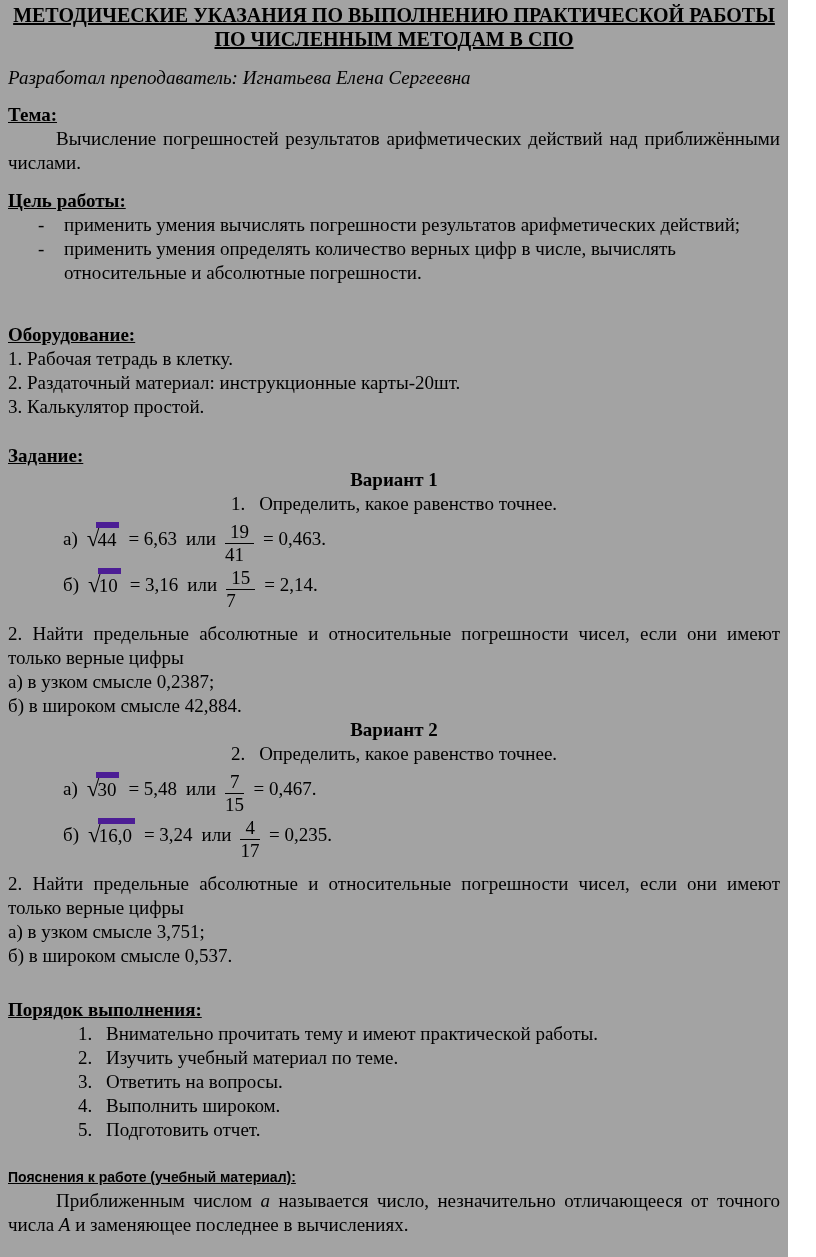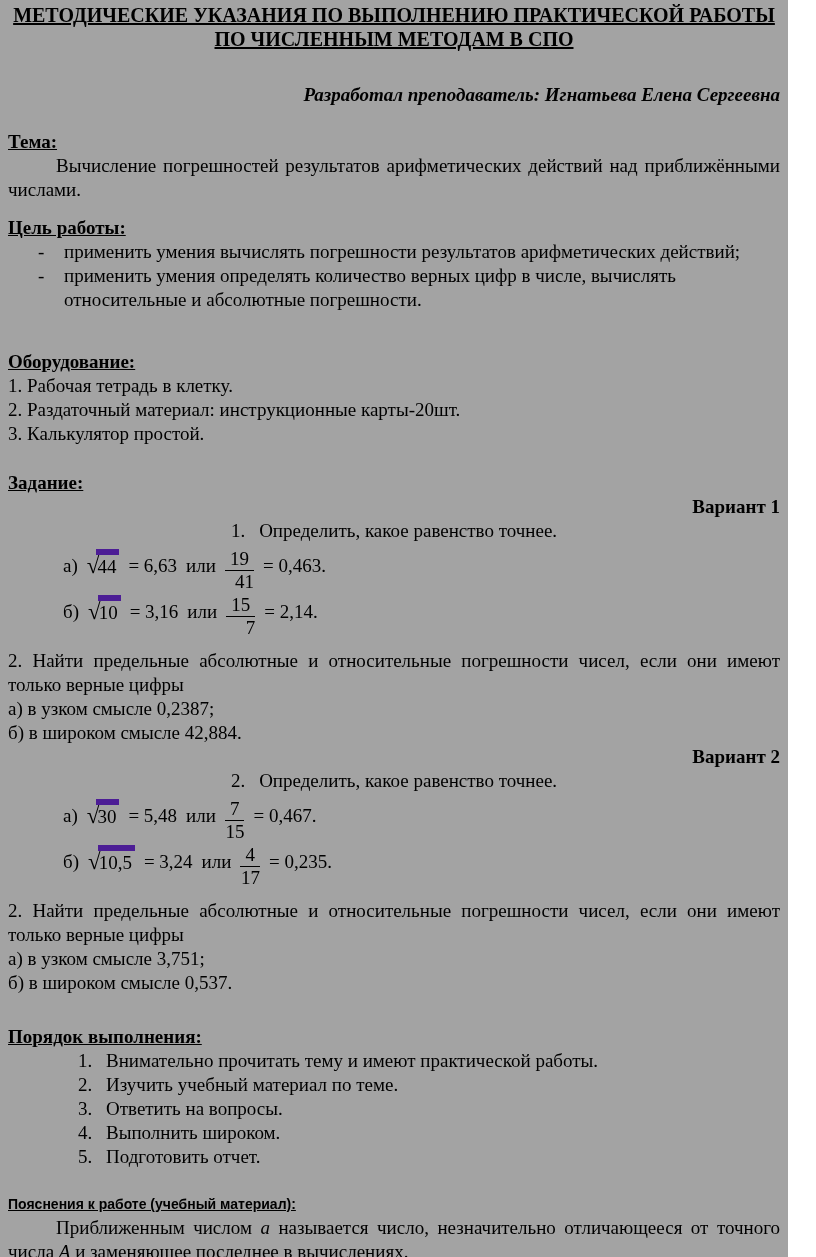--- a/index.html
+++ b/index.html
@@ -5,35 +5,35 @@
   html,body{margin:0;padding:0;background:#ffffff;}
   .page{
     width:788px;height:1257px;box-sizing:border-box;
     background:#a3a3a3;color:#000;
     font-family:"Liberation Serif",serif;
     font-size:19px;line-height:24px;
     padding:3px 8px 0 8px;overflow:hidden;
   }
   .doc-title{font-weight:bold;text-align:center;font-size:20px;line-height:24px;}
   .doc-title .u{text-decoration:underline;}
-  .author{font-weight:bold;font-style:italic;margin-top:32px;text-align:right;}
+  .author{font-weight:normal;font-style:italic;margin-top:15px;}
   .h{font-weight:bold;text-decoration:underline;}
-  .theme-label{margin-top:23px;}
+  .theme-label{margin-top:13px;}
   .theme-text{text-indent:48px;text-align:justify;}
   .goal{margin-top:14px;}
   .dash-item{display:flex;margin-left:30px;}
   .dash-item .marker{width:26px;flex:none;}
   .equipment{margin-top:38px;}
   .task{margin-top:25px;}
-  .center-bold{text-align:right;font-weight:bold;}
+  .center-bold{text-align:center;font-weight:bold;}
   .q-line{display:flex;justify-content:center;gap:14px;}
   .formula{display:flex;align-items:center;margin-left:55px;height:46px;gap:9px;}
   .rad{font-size:23px;line-height:1;}
   .radicand{border-top:6px solid #4c1d95;padding:1px 3px 0 1px;margin-left:-3px;}
-  .frac{display:inline-flex;flex-direction:column;align-items:flex-end;line-height:22px;margin-top:9px;}
+  .frac{display:inline-flex;flex-direction:column;align-items:flex-start;line-height:22px;margin-top:9px;}
   .frac .fnum{border-bottom:1px solid #000;padding:0 5px;}
   .just{text-align:justify;}
   .order{margin-top:30px;}
   .order-item{display:flex;margin-left:70px;}
   .order-num{width:28px;flex:none;}
   .expl{margin-top:23px;}
   .expl-label{font-family:"Liberation Sans",sans-serif;font-size:14px;}
   .expl-text{text-indent:48px;text-align:justify;font-family:Liberation Serif, serif;}
   .it{font-style:italic;}
 </style>
@@ -121,21 +121,21 @@
       <span>или</span>
       <span class="frac">
           <span class="fnum">7</span>
           <span class="fden">15</span>
         </span>
       <span>= 0,467.</span>
     </div>
 
     <div class="formula">
       <span>б)</span>
-      <span class="sqrt"><span class="rad">√</span><span class="radicand">10,5</span></span>
+      <span class="sqrt"><span class="rad">√</span><span class="radicand">16,0</span></span>
       <span>= 3,24</span>
       <span>или</span>
       <span class="frac">
           <span class="fnum">4</span>
           <span class="fden">17</span>
         </span>
       <span>= 0,235.</span>
     </div>
 
     <div class="just" style="margin-top:14px;">2. Найти предельные абсолютные и относительные погрешности чисел, если они имеют только верные цифры</div>

